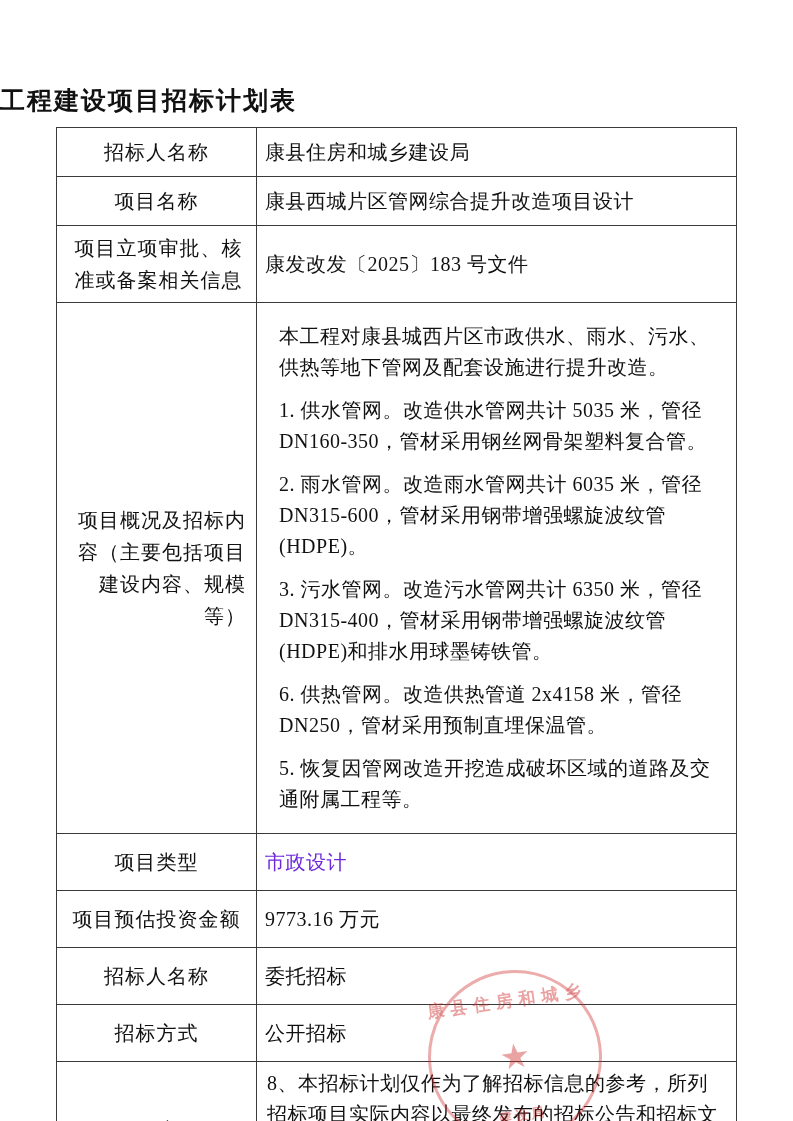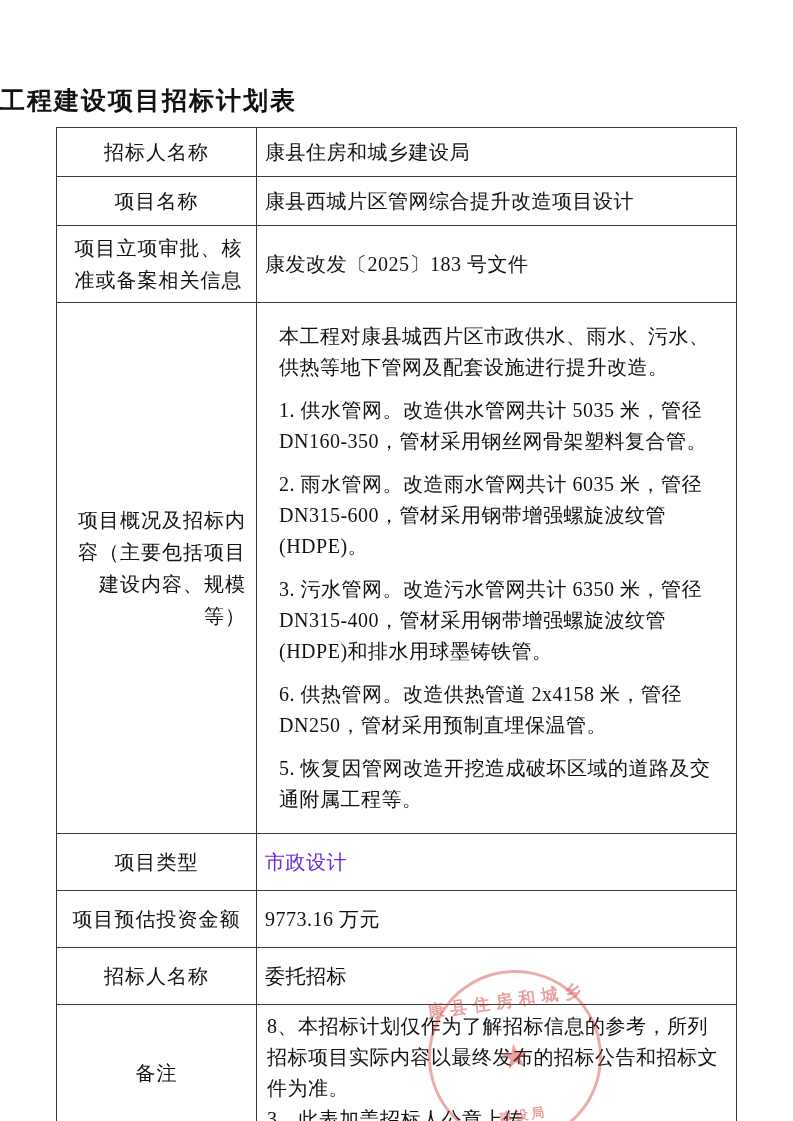--- a/index.html
+++ b/index.html
@@ -179,20 +179,24 @@
         <td class="value-cell faded">市政设计</td>
       </tr>
       <tr>
         <td class="label-cell" style="height:44px">项目预估投资金额</td>
         <td class="value-cell">9773.16 万元</td>
       </tr>
       <tr>
         <td class="label-cell" style="height:44px">招标人名称</td>
         <td class="value-cell">委托招标</td>
       </tr>
+      <tr>
+        <td class="label-cell" style="height:44px">招标方式</td>
+        <td class="value-cell">公开招标</td>
+      </tr>
       <tr class="tall-row">
         <td class="label-cell" style="height:92px;vertical-align:middle">备注</td>
         <td class="value-cell left remark-body">
           <p>8、本招标计划仅作为了解招标信息的参考，所列招标项目实际内容以最终发布的招标公告和招标文件为准。</p>
           <p>3、此表加盖招标人公章上传。</p>
         </td>
       </tr>
     </tbody>
   </table>
 

